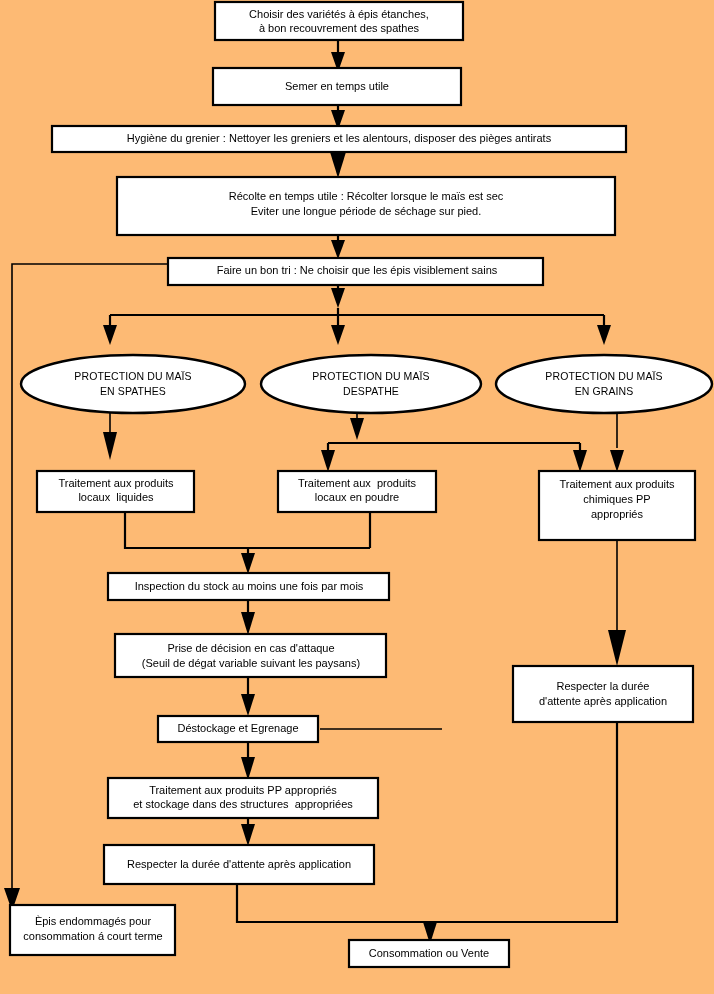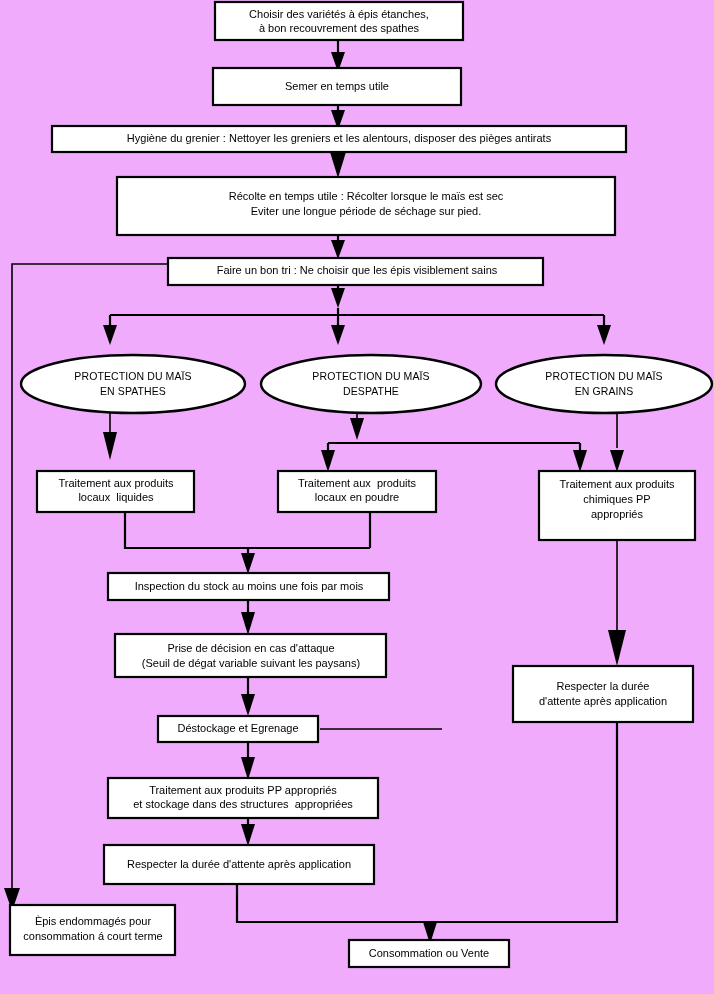--- a/index.html
+++ b/index.html
@@ -4,21 +4,21 @@
 <style>
   html, body {
     margin: 0;
     padding: 0;
     background: #ffffff;
   }
   #page {
     position: relative;
     width: 714px;
     height: 994px;
-    background: #f0abfc;
+    background: #fdba74;
     overflow: hidden;
     font-family: "Liberation Sans", sans-serif;
   }
   svg.flow {
     position: absolute;
     left: 0;
     top: 0;
     width: 714px;
     height: 994px;
   }

